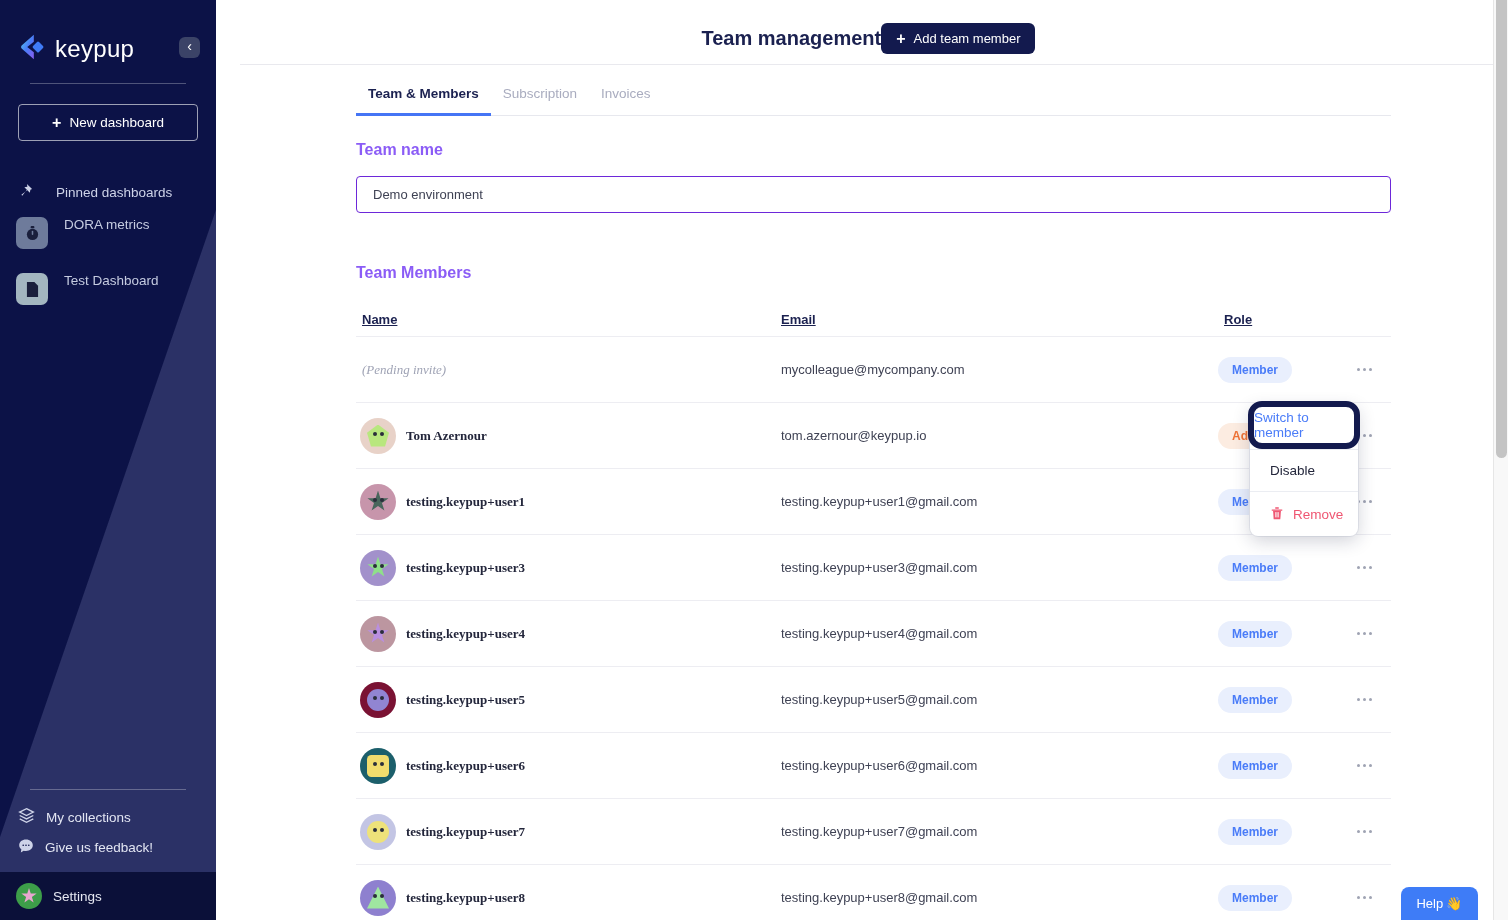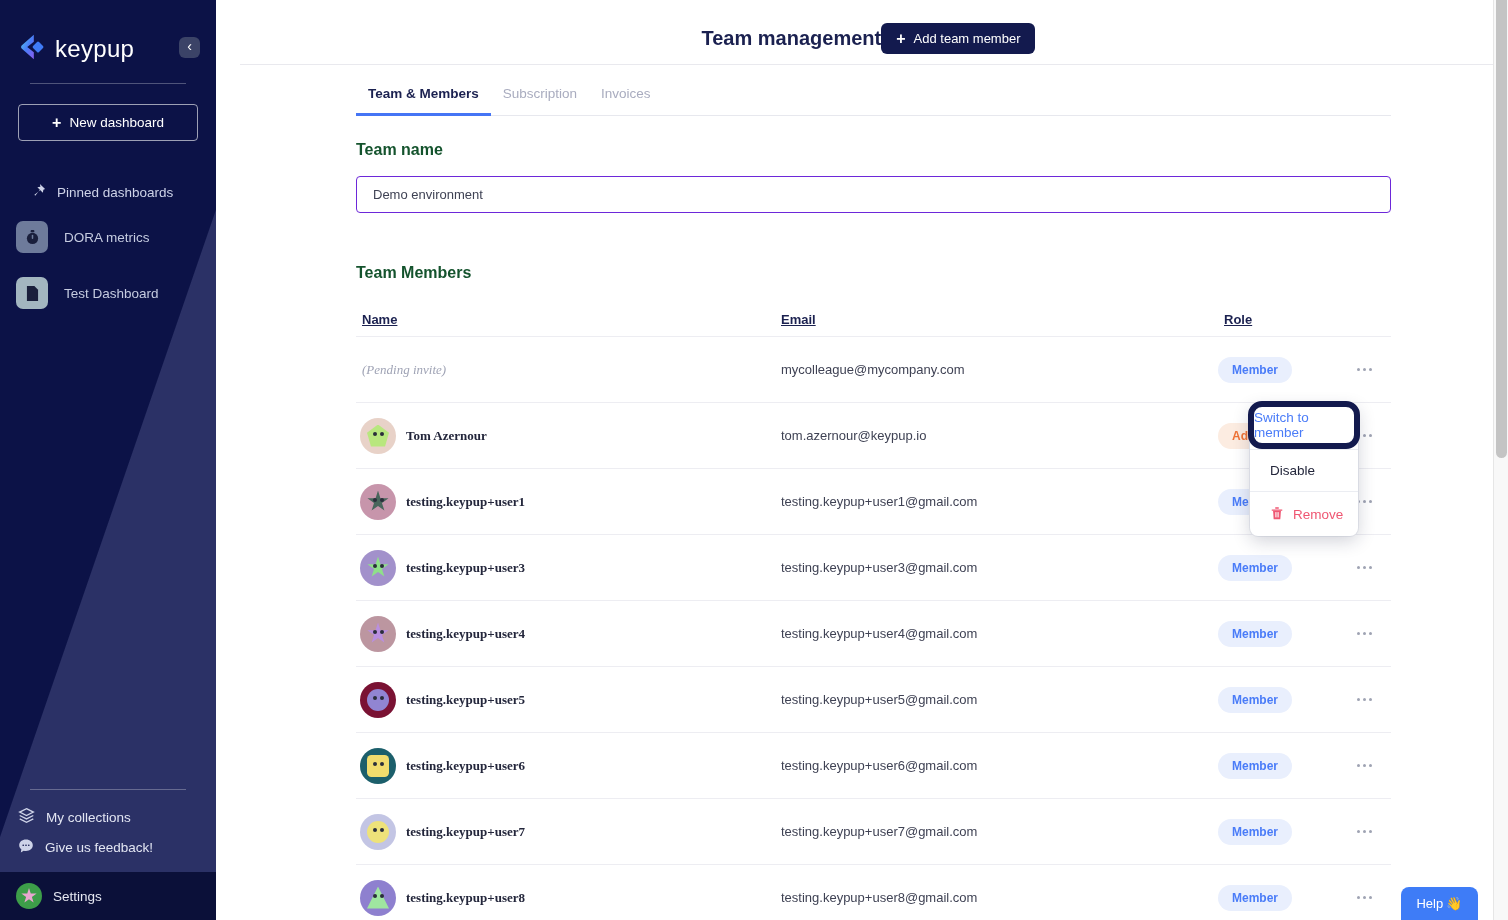--- a/index.html
+++ b/index.html
@@ -13,23 +13,23 @@
   .logo-row { display:flex; align-items:center; padding:32px 16px 0 16px; position:relative; }
   .logo-text { color:#fff; font-size:24px; font-weight:500; margin-left:9px; letter-spacing:.3px; }
   .collapse-btn { position:absolute; right:16px; top:37px; width:21px; height:21px;
     background:#3b4367; border-radius:6px; color:#fff; font-size:14px; line-height:19px;
     text-align:center; cursor:pointer; }
   .side-divider { border-top:1px solid rgba(255,255,255,.28); margin:17px 30px 0 30px; }
   .new-dash-btn { margin:20px 18px 0 18px; height:37px; border:1px solid rgba(255,255,255,.6);
     border-radius:4px; color:#fff; font-size:13.5px; display:flex; align-items:center;
     justify-content:center; gap:8px; cursor:pointer; }
   .plus-glyph { font-size:16px; font-weight:700; }
-  .pinned-label-row { display:flex; align-items:center; gap:11px; padding:0 18px; margin-top:42px;
-    color:#ced3e8; font-size:13.5px;margin-left:13px; }
-  .pinned-item { display:flex; align-items:center; gap:16px; padding:0 16px; margin-top:16px;
+  .pinned-label-row { display:flex; align-items:center; gap:23px; padding:0 18px; margin-top:42px;
+    color:#ced3e8; font-size:13.5px; }
+  .pinned-item { display:flex; align-items:flex-start; gap:16px; padding:0 16px; margin-top:16px;
     height:40px; cursor:pointer; color:#c5cbe0; font-size:13.5px; }
   .pin-tile { width:32px; height:32px; border-radius:7px; display:flex; align-items:center;
     justify-content:center; flex:0 0 32px; }
   .side-spacer { flex:1; }
   .bottom-divider { border-top:1px solid rgba(255,255,255,.28); margin:0 30px 12px 30px; }
   .side-link { display:flex; align-items:center; gap:11px; padding:0 18px; height:30px;
     color:#e2e5f2; font-size:13.5px; cursor:pointer; }
   .settings-bar { margin-top:10px; height:48px; background:#0b1039; display:flex;
     align-items:center; gap:11px; padding:0 16px; cursor:pointer; color:#e5e7f1; font-size:13.5px; }
   .settings-avatar { width:26px; height:26px; border-radius:50%; background:#3d9e49;
@@ -45,21 +45,21 @@
   .add-btn { background:#131a4e; color:#fff; border:none; border-radius:6px; height:31px;
     padding:0 15px; font-size:13px; display:flex; align-items:center; gap:8px; cursor:pointer;
     font-family:inherit; }
 
   .tabs-row { display:flex; margin:0 102px 0 116px; border-bottom:1px solid #e7e8ee; padding-top:21px; }
   .tab { padding:0 12px 12px 12px; font-size:13.5px; color:#a9acbf; cursor:pointer;
     border-bottom:3px solid transparent; margin-bottom:-1px; }
   .tab.active { color:#1b2150; font-weight:700; border-bottom-color:#4575f5; }
 
   .content { margin:0 102px 0 116px; }
-  .section-heading { font-size:16px; font-weight:700; color:#14532d; }
+  .section-heading { font-size:16px; font-weight:700; color:#8b5cf6; }
   .team-name-heading { margin-top:25px; }
   .team-name-input { margin-top:17px; width:100%; height:37px; border:1px solid #6d28d9;
     border-radius:4px; padding:0 16px; font-size:13px; color:#3f4254; font-family:inherit;
     background:#fff; outline:none; display:block; }
   .members-heading { margin-top:51px; }
 
   .table { margin-top:21px; }
   .t-row { display:grid; grid-template-columns:419px 443px 1fr 36px; align-items:center; }
   .t-head { height:33px; font-size:13px; font-weight:700; color:#1b2150;text-decoration:underline; }
   .t-head > div { padding-left:6px; }

